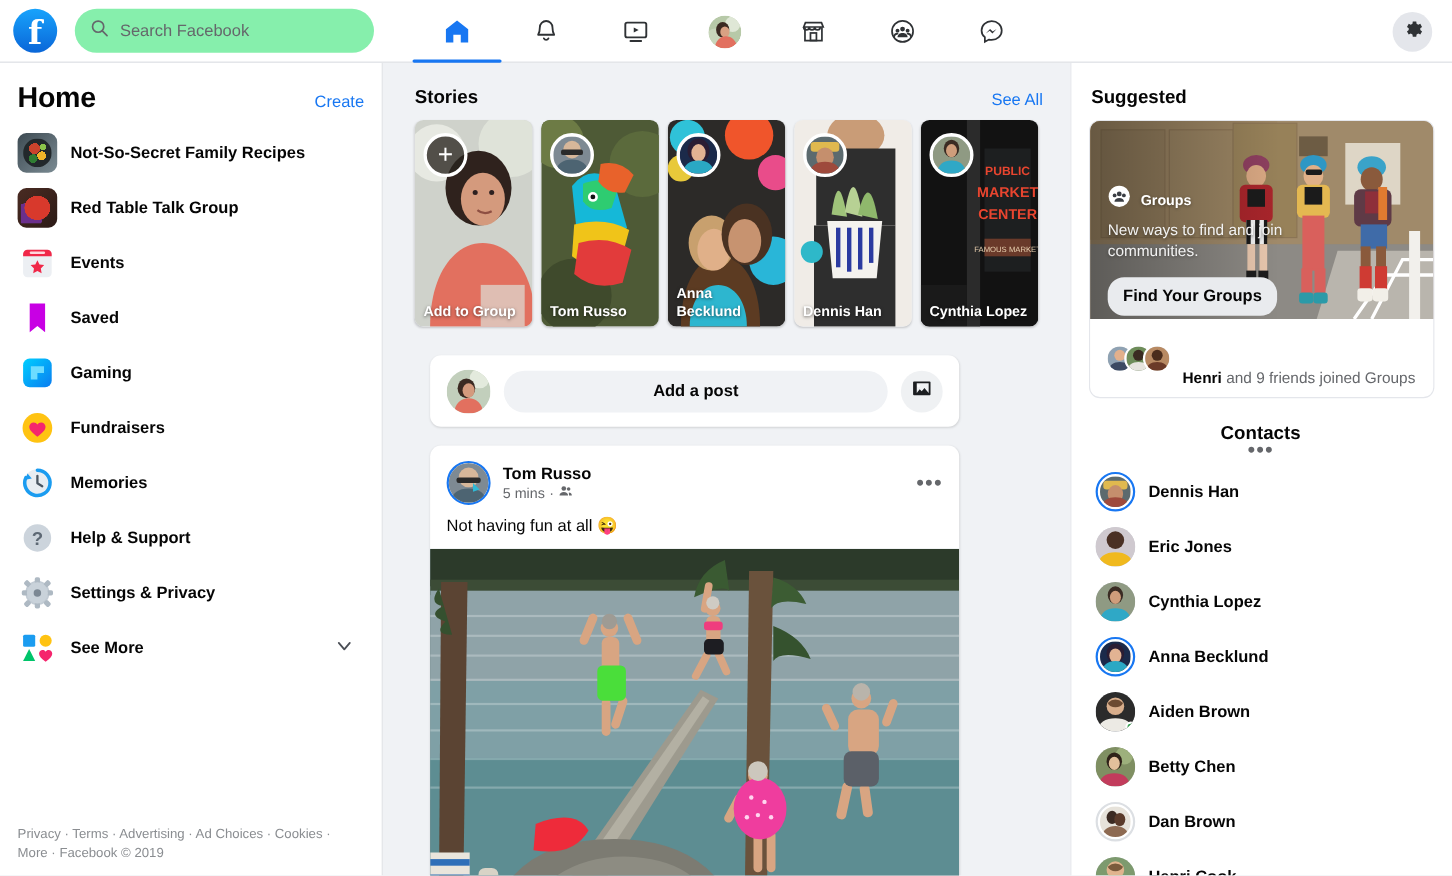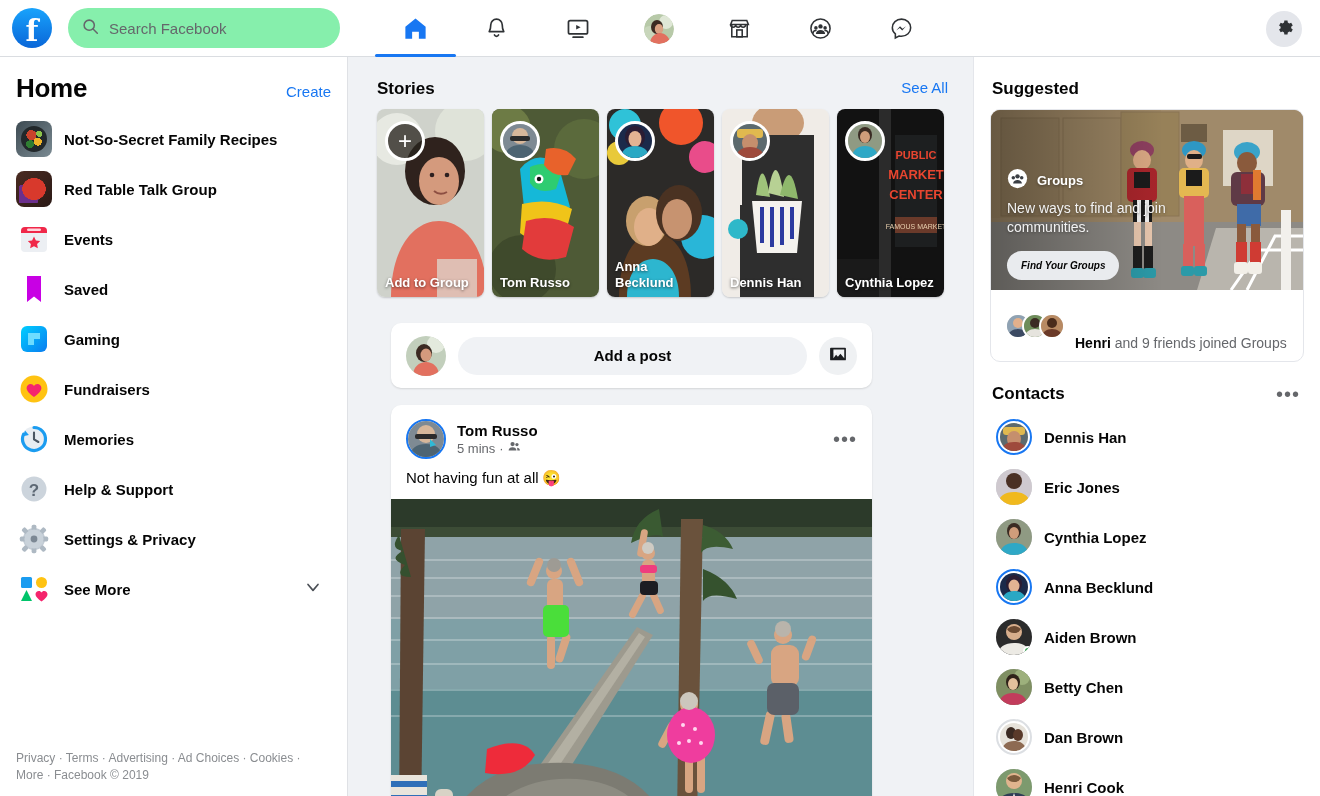--- a/index.html
+++ b/index.html
@@ -109,21 +109,21 @@
     position: absolute; left: 16px; bottom: 12px; width: 310px;
     font-size: 12px; line-height: 17px; color: #8a8d91;
   }
 
   
   .feed {
     position: absolute; top: 57px; left: 349px; width: 623px; height: 739px;
     background: #f0f2f5; overflow: hidden;
   }
   .stories-head {
-    display: flex; align-items: flex-start; justify-content: space-between;
+    display: flex; align-items: flex-end; justify-content: space-between;
     padding: 22px 24px 10px 28px;
   }
   .stories-title { font-size: 17px; font-weight: bold; color: #050505; }
   .see-all { font-size: 15px; color: #1877f2; cursor: pointer; }
 
   .stories-row { display: flex; gap: 8px; padding-left: 28px; }
   .story {
     width: 107px; height: 188px; border-radius: 8px; overflow: hidden;
     position: relative; cursor: pointer; flex: 0 0 auto;
     box-shadow: 0 1px 2px rgba(0,0,0,.18);
@@ -182,37 +182,37 @@
   .post-text { padding: 10px 15px 12px 15px; font-size: 15px; color: #050505; }
   .post-img { width: 100%; height: 320px; position: relative; overflow: hidden; background: #6d7f86; }
 
   
   .rightpanel {
     position: absolute; top: 57px; left: 973px; width: 347px; height: 739px;
     background: #fff; border-left: 1px solid #e4e6eb;
     padding: 0 16px; overflow: hidden;
   }
   .rp-title { font-size: 17px; font-weight: bold; color: #050505; padding: 22px 0 10px 2px; }
-  .rp-title-row { display: flex; align-items: center; justify-content: space-between; padding: 22px 4px 8px 2px; }
+  .rp-title-row { display: flex; align-items: center; justify-content: space-between; padding: 22px 4px 8px 2px; flex-direction: column; }
   .rp-dots { color: #65676b; font-size: 20px; letter-spacing: 1px; cursor: pointer; line-height: 10px; }
 
   .groups-card {
     border: 1px solid #e4e6eb; border-radius: 10px; overflow: hidden;
     background: #fff;
   }
   .groups-hero { height: 180px; position: relative; overflow: hidden; }
   .groups-overlay { position: absolute; left: 16px; top: 58px; width: 180px; }
   .groups-brand { display: flex; align-items: center; gap: 9px; }
   .groups-brand-label { color: #fff; font-size: 13px; font-weight: bold; text-shadow: 0 1px 3px rgba(0,0,0,.4); }
   .groups-sub { color: #f2f2f2; font-size: 14px; line-height: 19px; margin-top: 6px; text-shadow: 0 1px 3px rgba(0,0,0,.4); }
   .groups-btn {
     display: inline-block; margin-top: 14px;
     background: #e9ebee; color: #050505;
-    font-size: 10px; font-weight: bold;
-    padding: 9px 14px; border-radius: 15px; cursor: pointer; font-style: italic;
+    font-size: 15px; font-weight: bold;
+    padding: 9px 14px; border-radius: 15px; cursor: pointer;
   }
   .groups-foot { display: flex; align-items: center; padding: 10px 14px; gap: 10px; }
   .stack { display: flex; }
   .stack .a {
     width: 26px; height: 26px; border-radius: 50%; overflow: hidden;
     border: 2px solid #fff; margin-left: -9px; background: #ccc;
   }
   .stack .a:first-child { margin-left: 0; }
   .groups-foot-text { font-size: 14px; color: #65676b; margin-top: 35px; }
   .groups-foot-text b { color: #050505; }

